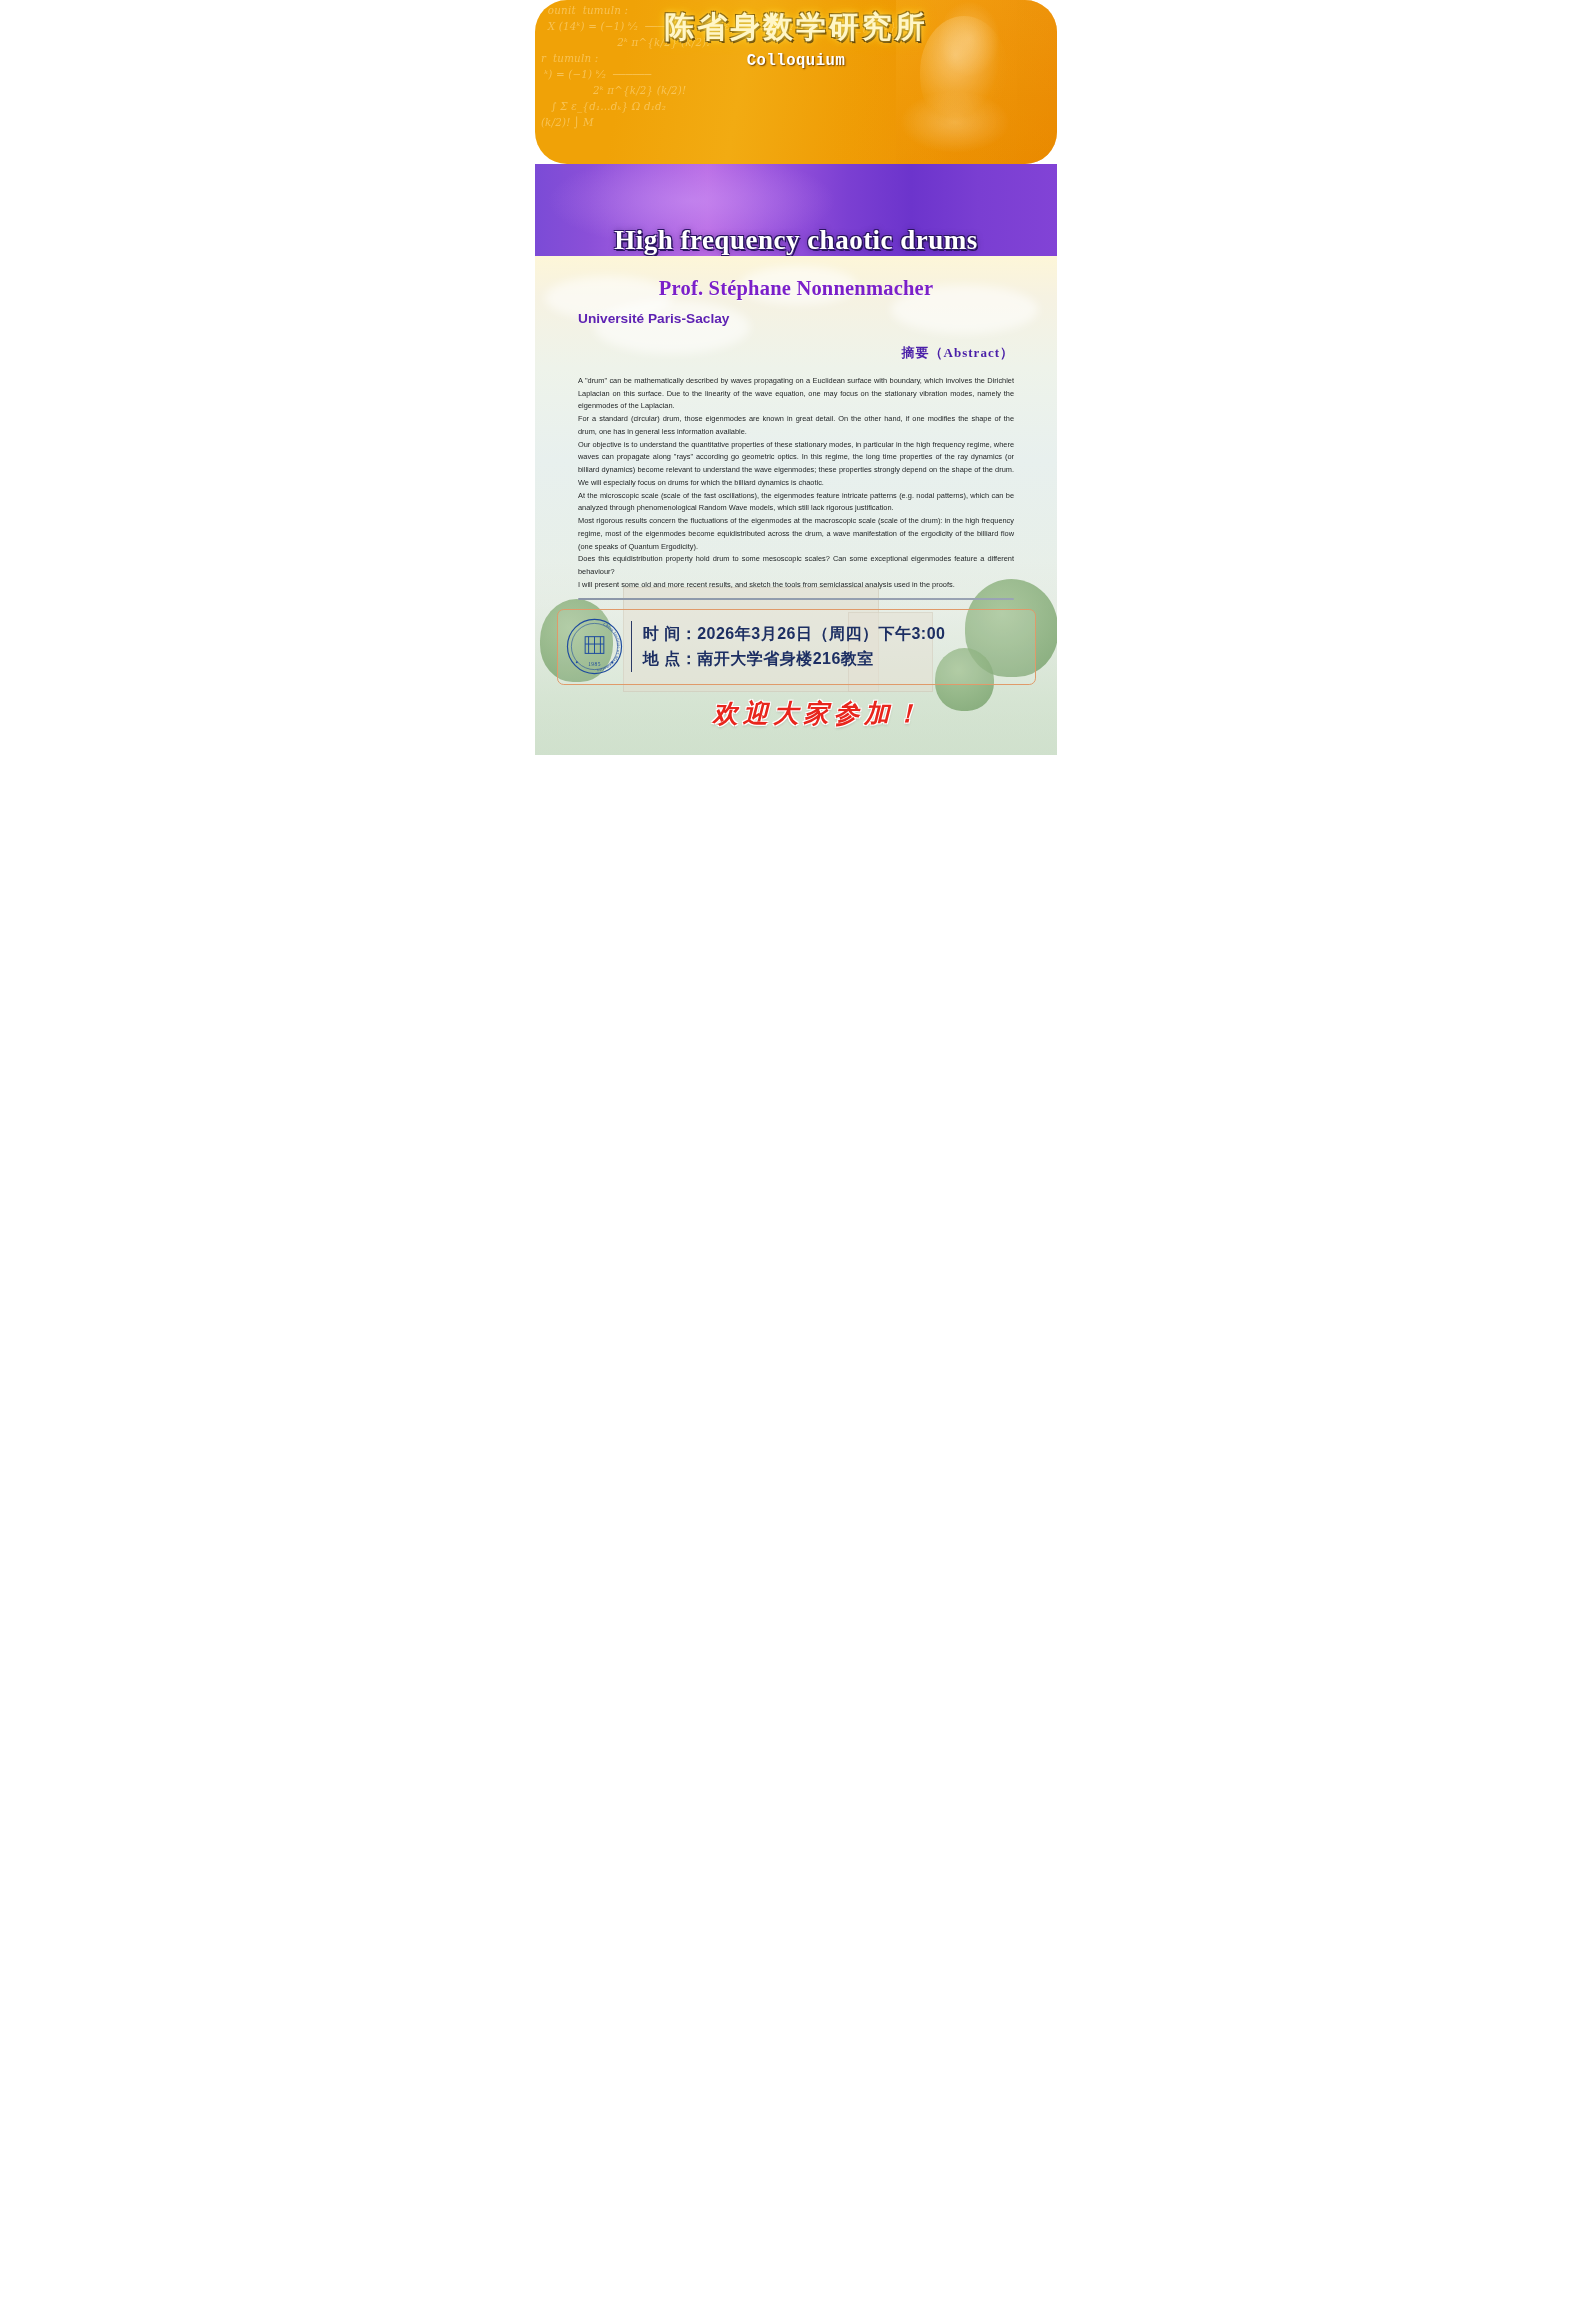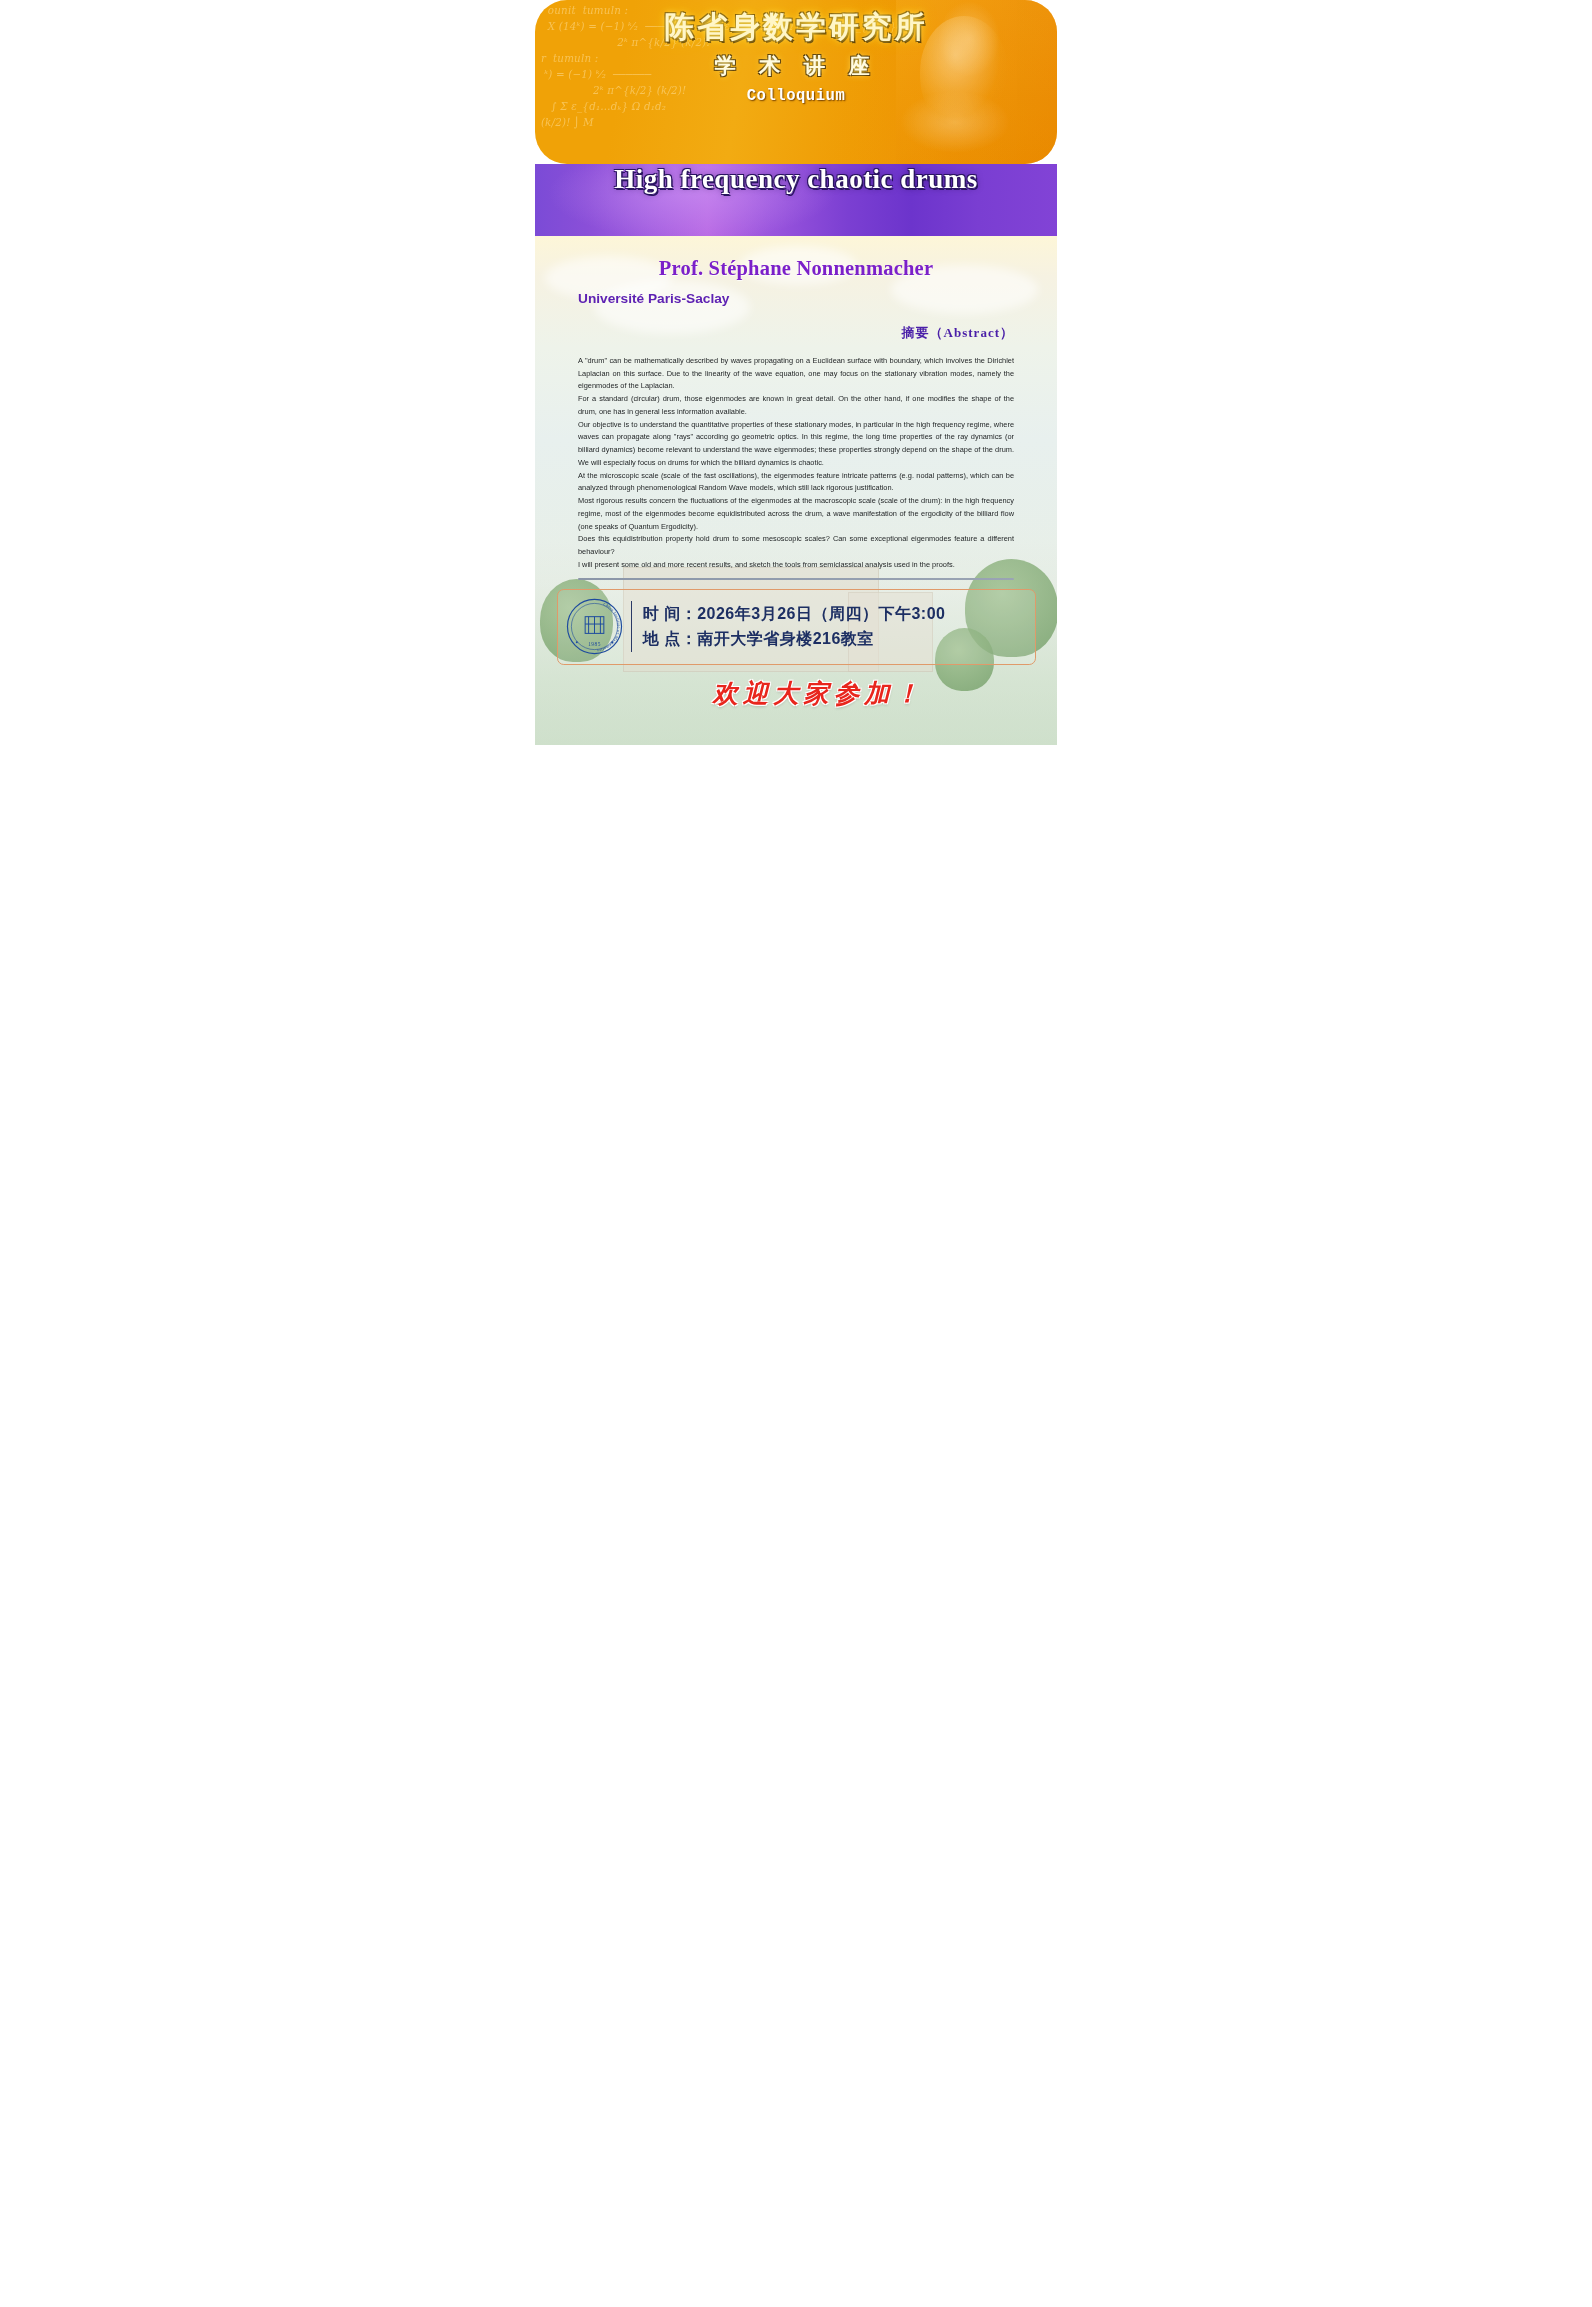--- a/index.html
+++ b/index.html
@@ -108,34 +108,34 @@
     font-size: 15.6px;
     color: #ffffff;
     margin-top: 6.8px;
     letter-spacing: 0.5px;
     text-shadow: 1px 1px 1.5px rgba(90,45,0,0.85);
   }
 
   
   .banner {
     position: relative;
-    height: 72px;
+    height: 92px;
     background:
       linear-gradient(90deg,
         #7b4bd6 0%,
         #8a4fd8 10%,
         #a35fe0 22%,
         #b96ae4 33%,
         #9a55dd 45%,
         #7b3fd2 60%,
         #6c34cc 72%,
         #7a3ed2 85%,
         #8243d6 100%);
     display: flex;
-    align-items: flex-start;
+    align-items: flex-end;
     justify-content: center;
     overflow: hidden;
   }
   .banner:before {
     content:"";
     position:absolute; inset:0;
     background: radial-gradient(ellipse 205px 68px at 30% 40%, rgba(205,150,245,0.55) 0%, rgba(205,150,245,0) 70%);
   }
   .banner-title {
     position: relative;
@@ -316,21 +316,20 @@
                       2ᵏ π^{k/2} (k/2)!
 r  tumuln :
  ᵏ) = (−1) ᵏ⁄₂  ──────
                2ᵏ π^{k/2} (k/2)!
    ∫ Σ ε_{d₁…dₖ} Ω d₁d₂
 (k/2)! ⌡ M</div>
     <div class="header-photo"></div>
     <div class="header-veil"></div>
     <div class="header-inner">
       <div class="title-cn">陈省身数学研究所</div>
-      <div class="title-cn2">学 术 讲 座</div>
       <div class="title-colloquium">Colloquium</div>
     </div>
   </div>
 
   <div class="banner">
     <div class="banner-title">High frequency chaotic drums</div>
   </div>
 
   <div class="body-wrap">
     <div class="cloud" style="left:9.8px;  top:19.5px;  width:127px; height:44px;"></div>

